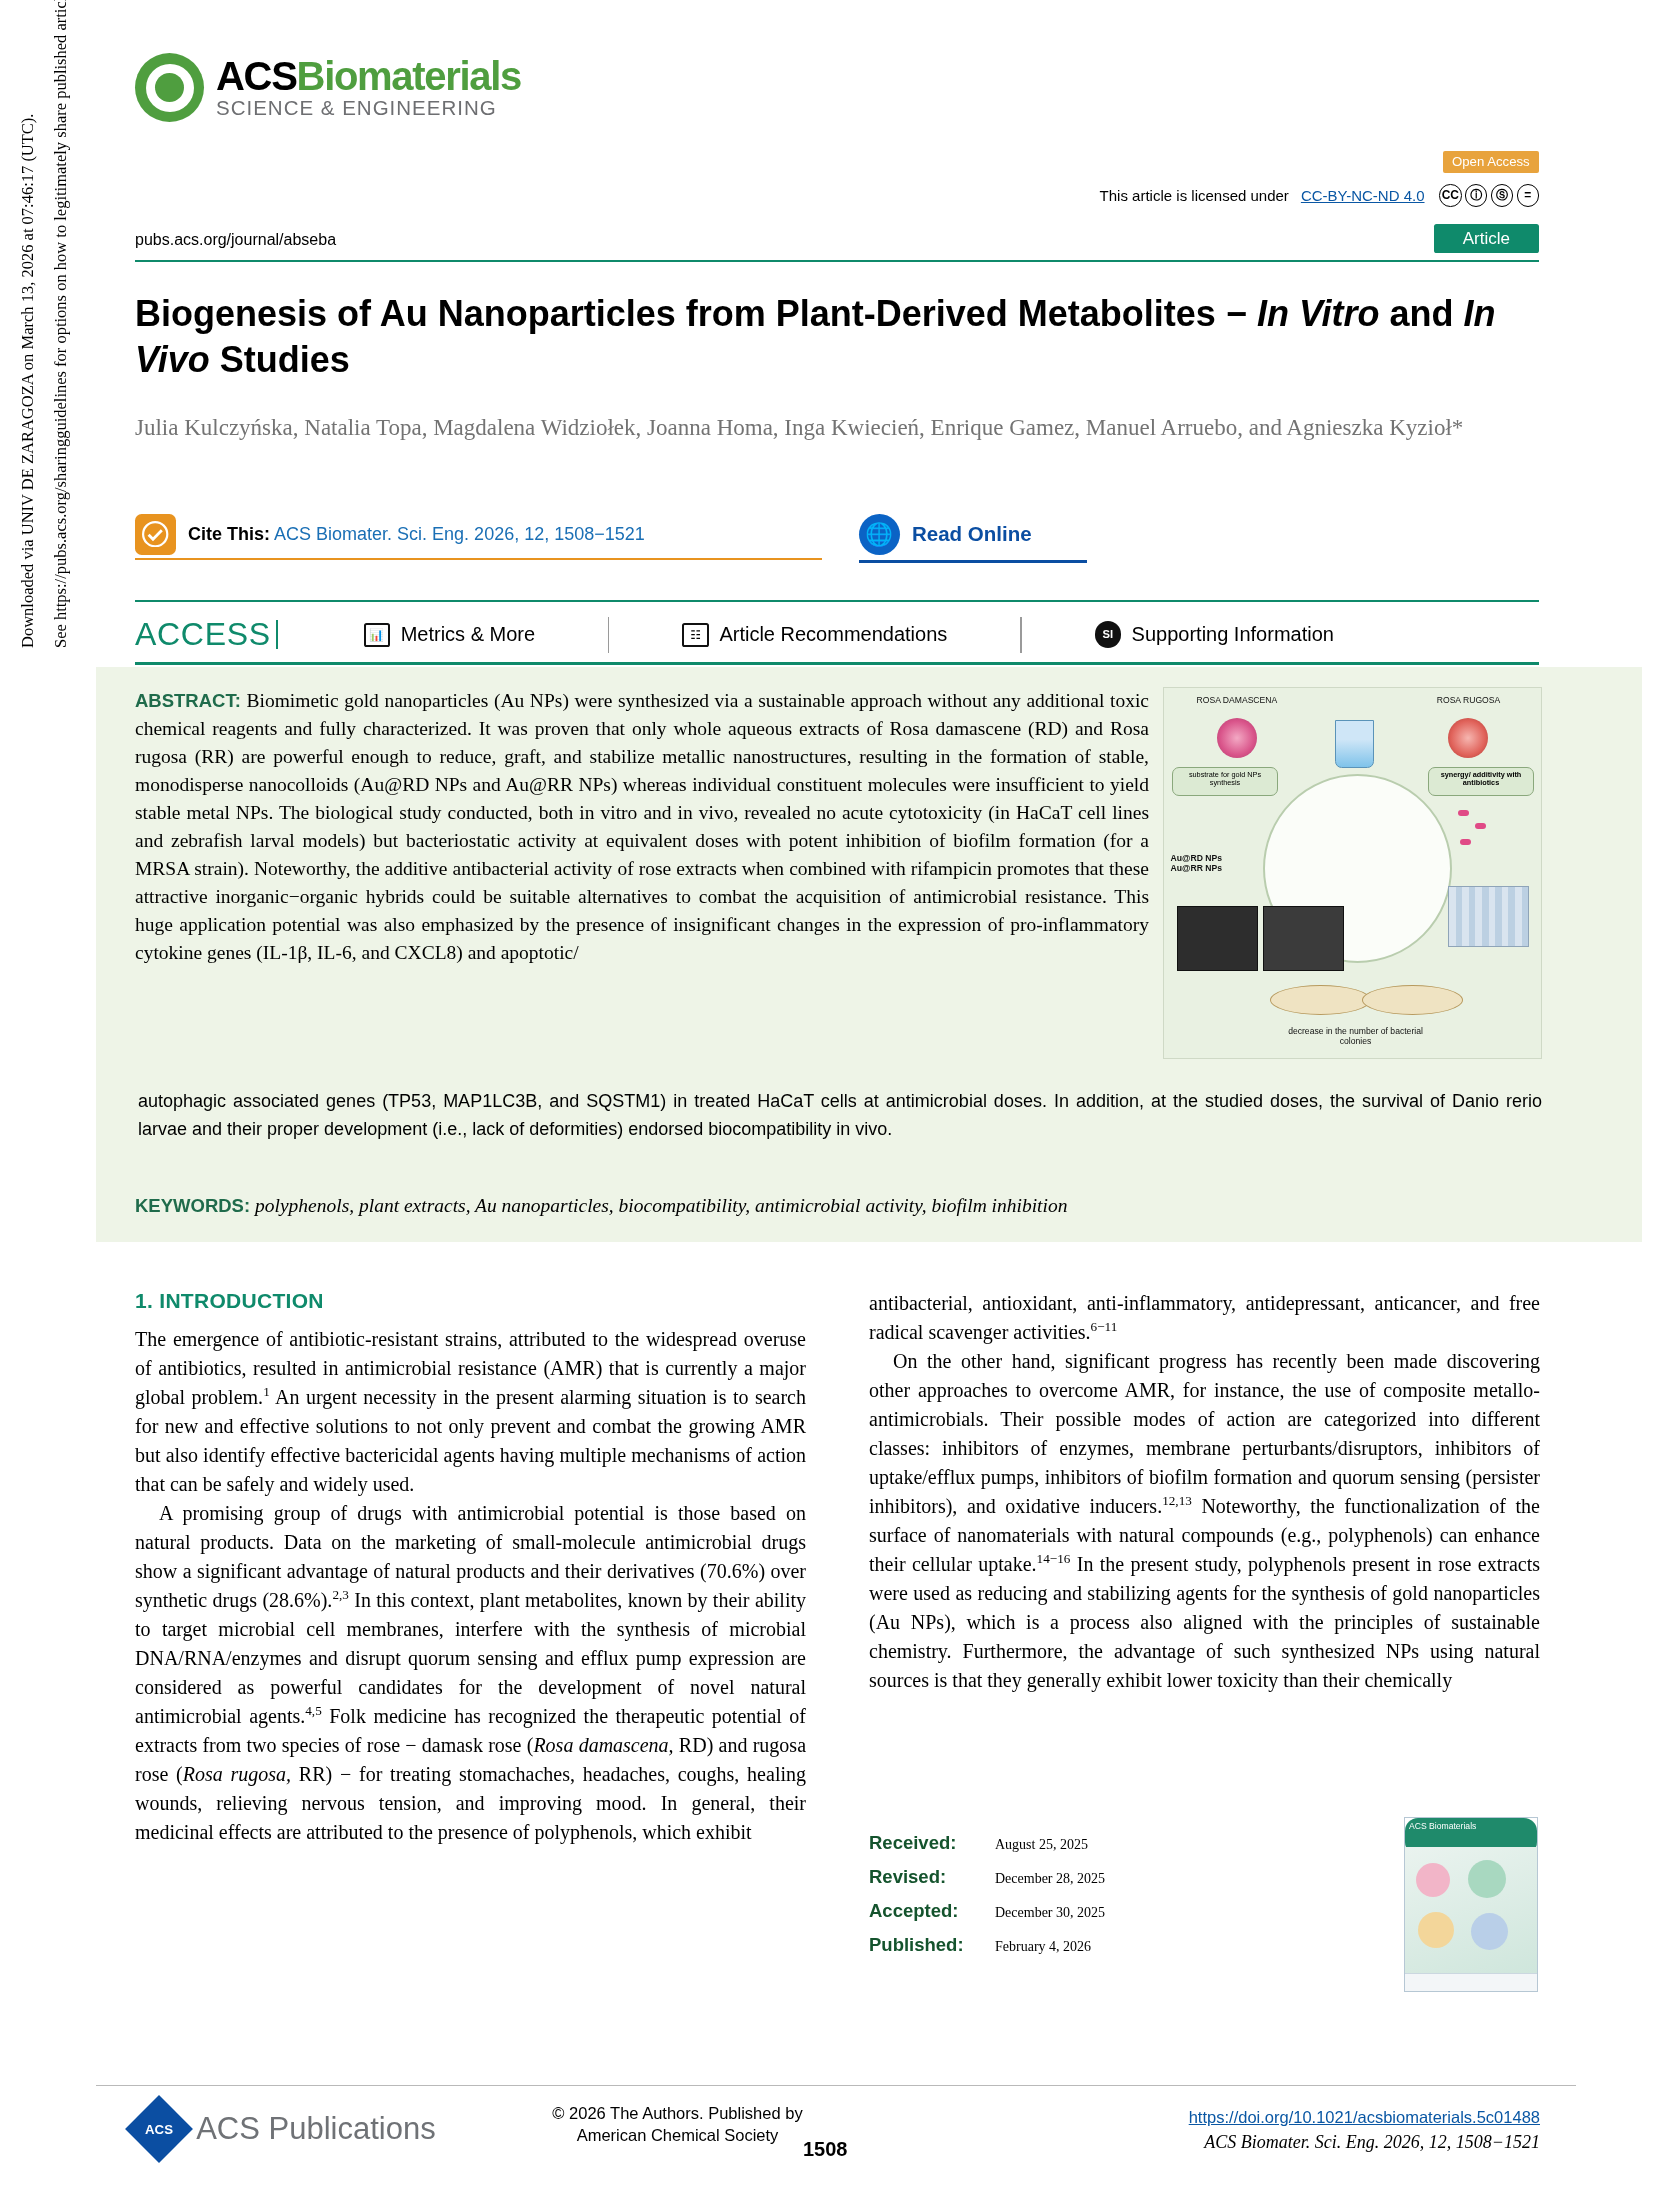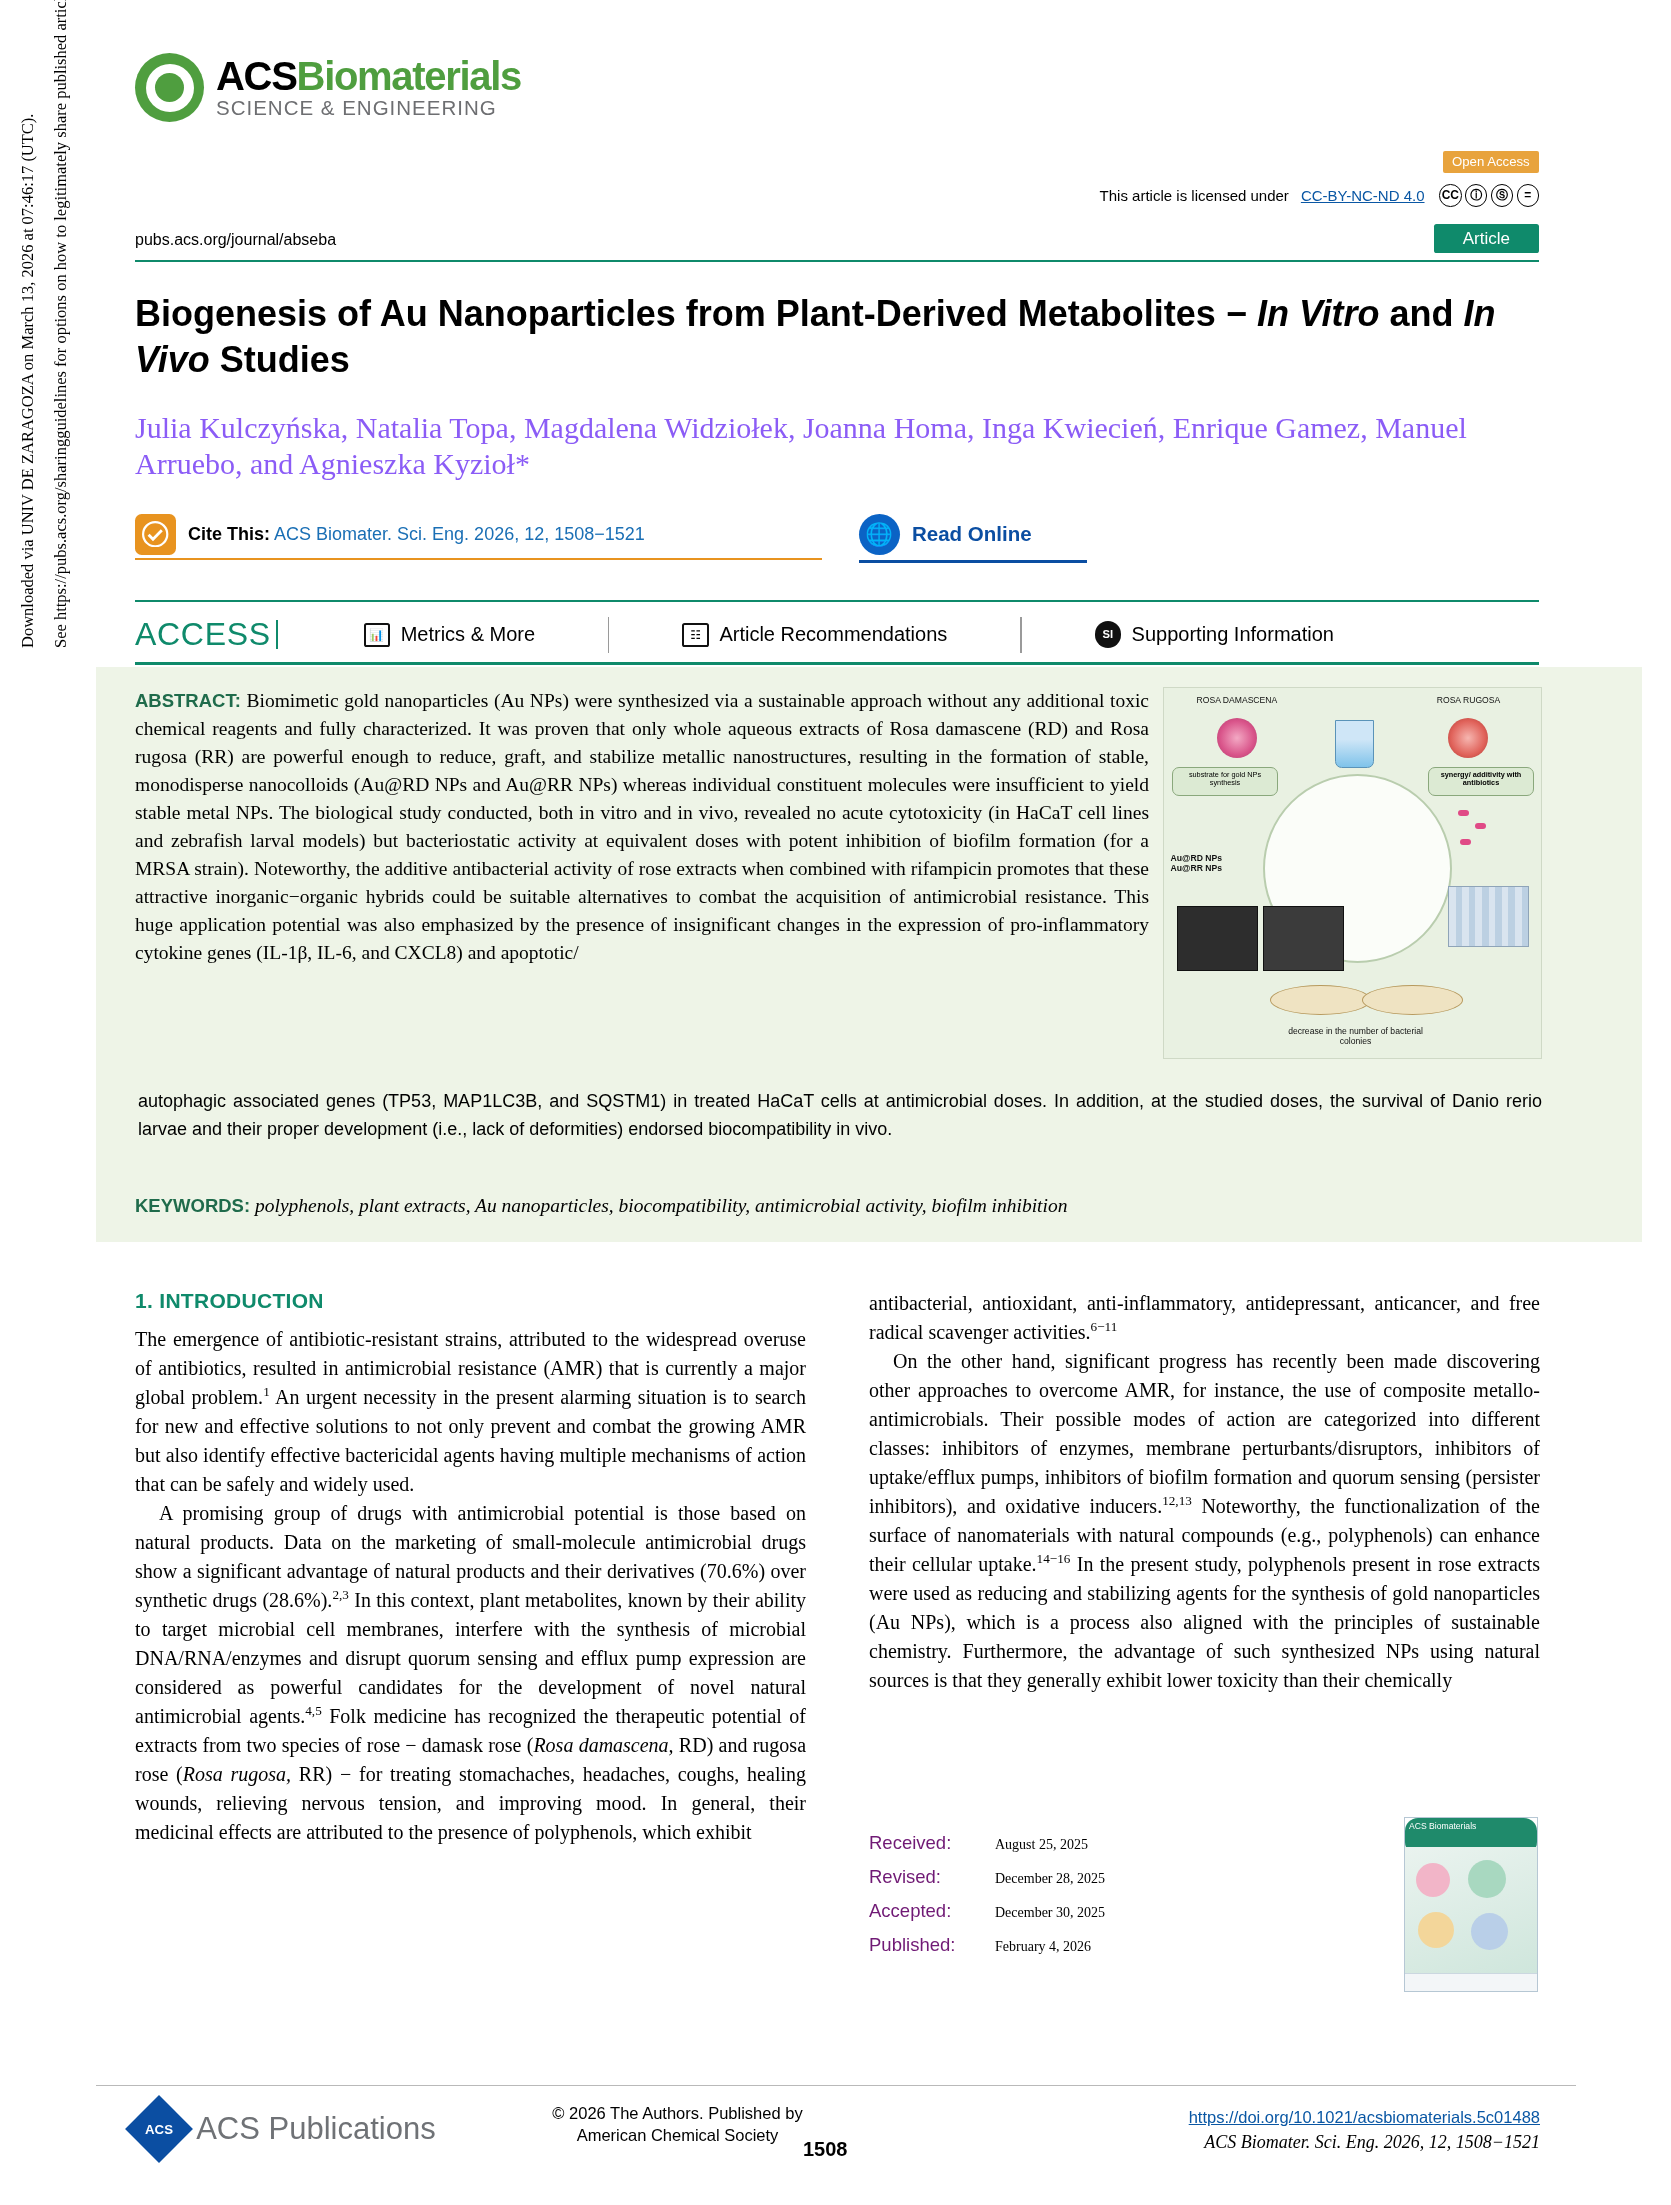--- a/index.html
+++ b/index.html
@@ -183,23 +183,23 @@
     line-height: 46px;
     color: #000;
   }
   .title i { font-style: italic; }
   .authors {
     position: absolute;
     left: 135px;
     top: 410px;
     width: 1404px;
     font-family: "Liberation Serif", serif;
-    font-size: 30px;
+    font-size: 23px;
     line-height: 36px;
-    color: #8b5cf6;
+    color: #737373;
   }
 
   
   .cite-bar {
     position: absolute;
     left: 135px;
     top: 512px;
     width: 780px;
     height: 44px;
     display: flex;
@@ -518,22 +518,22 @@
     left: 869px;
     top: 1827px;
     width: 463px;
     font-family: "Liberation Sans", sans-serif;
     font-size: 18.5px;
     line-height: 32px;
   }
   .dates .lab {
     display: inline-block;
     width: 126px;
-    font-weight: normal;
-    color: #701a75;
+    font-weight: bold;
+    color: #14532d;
   }
   .dates .val { font-family: "Liberation Serif", serif; font-size: 14px; color: #000; }
   .cover-thumb {
     position: absolute;
     left: 1404px;
     top: 1817px;
     width: 132px;
     height: 173px;
     background: #ffffff;
     border: 0.7px solid #b6c7d4;

